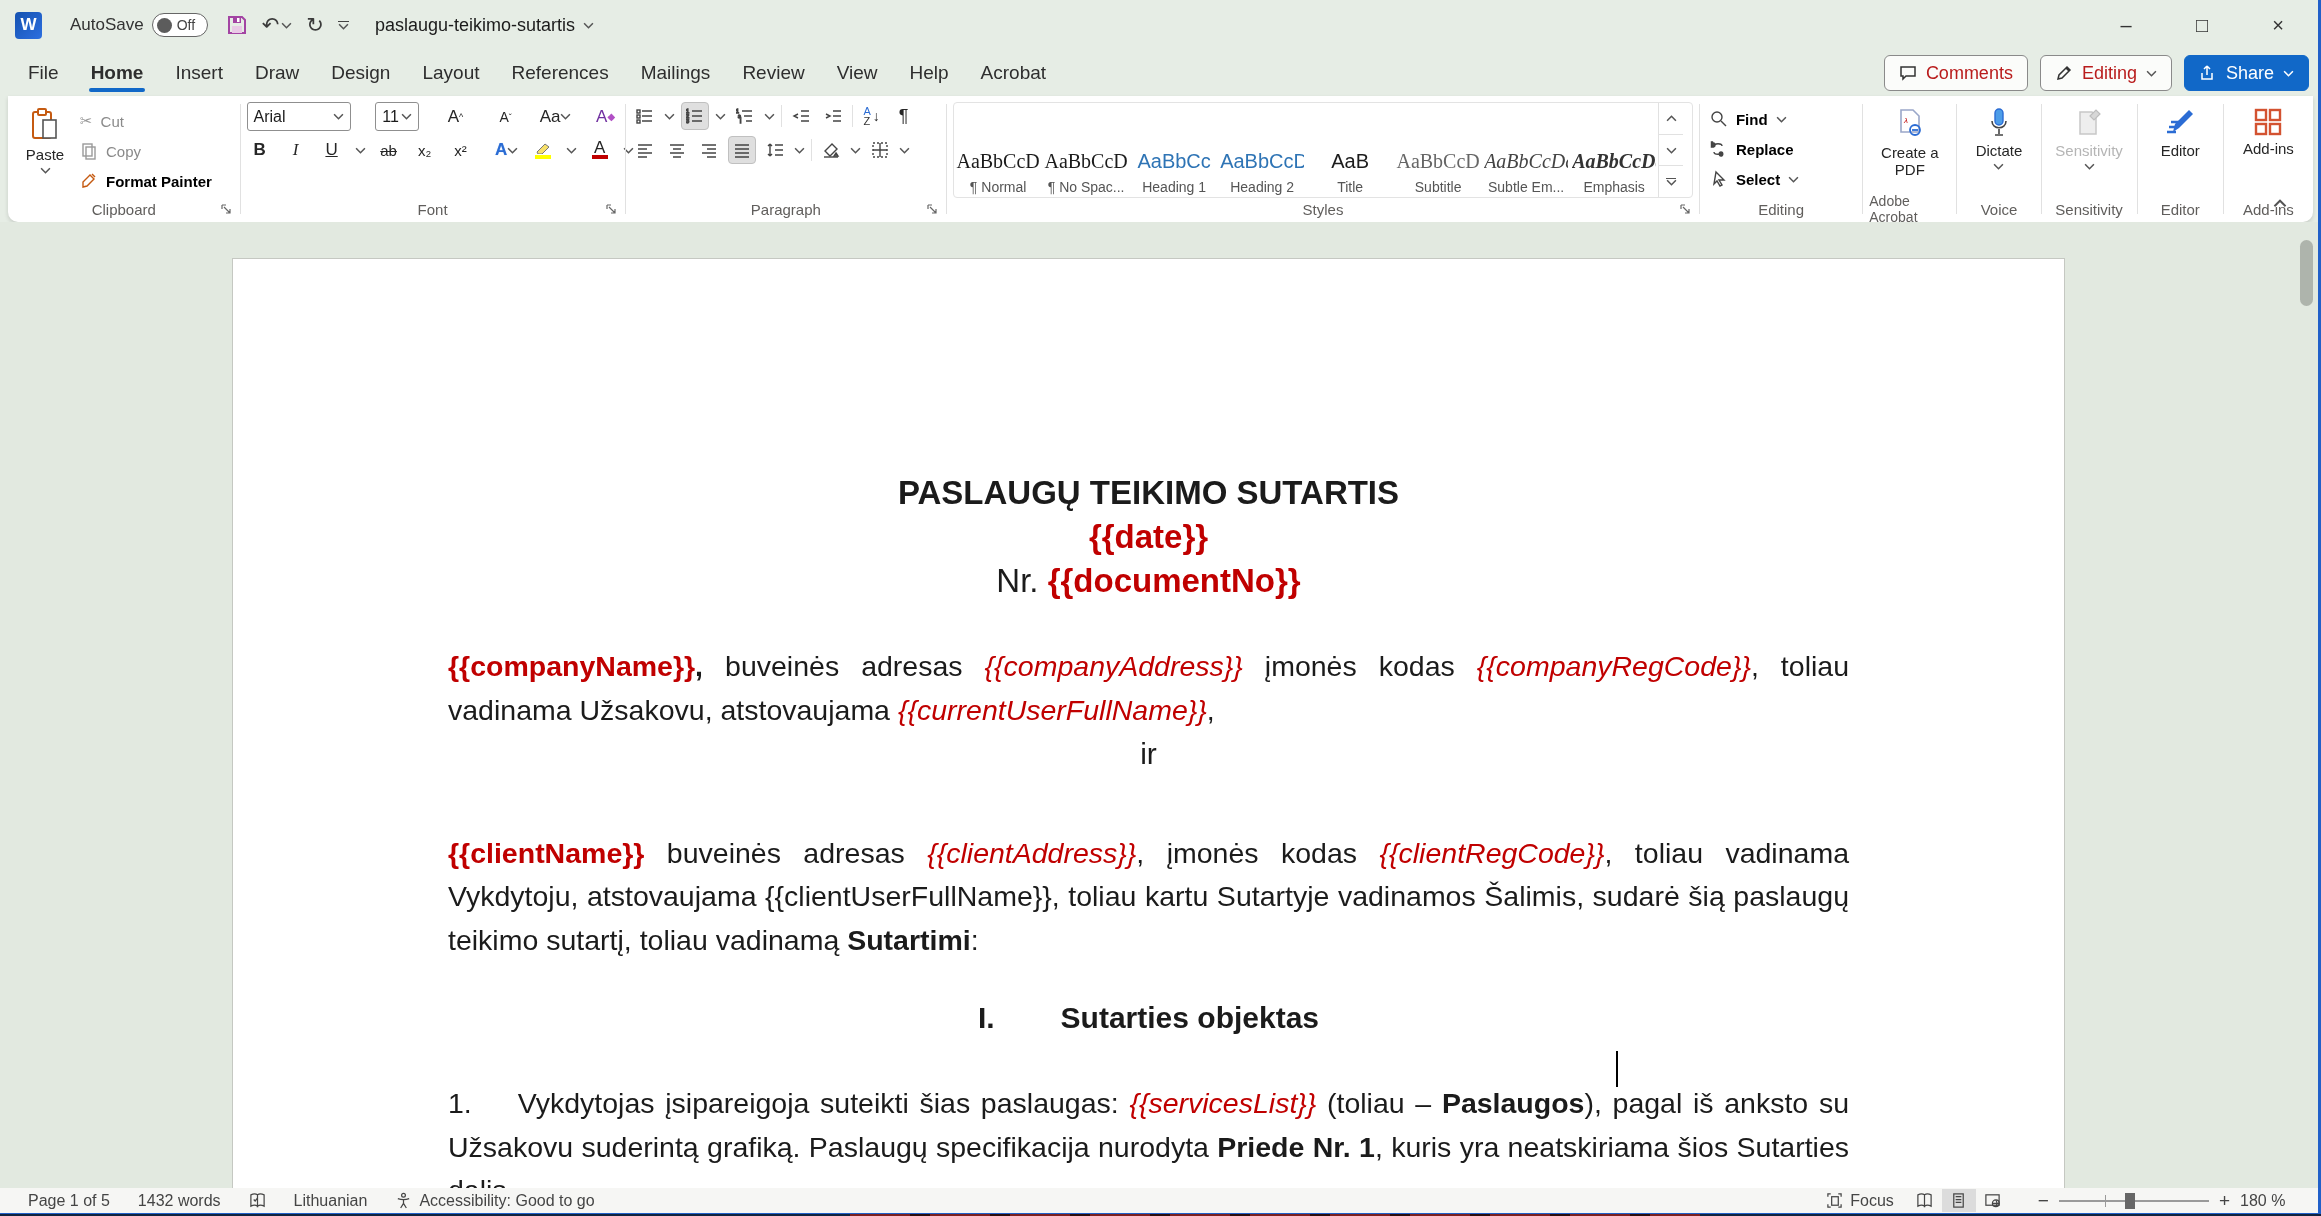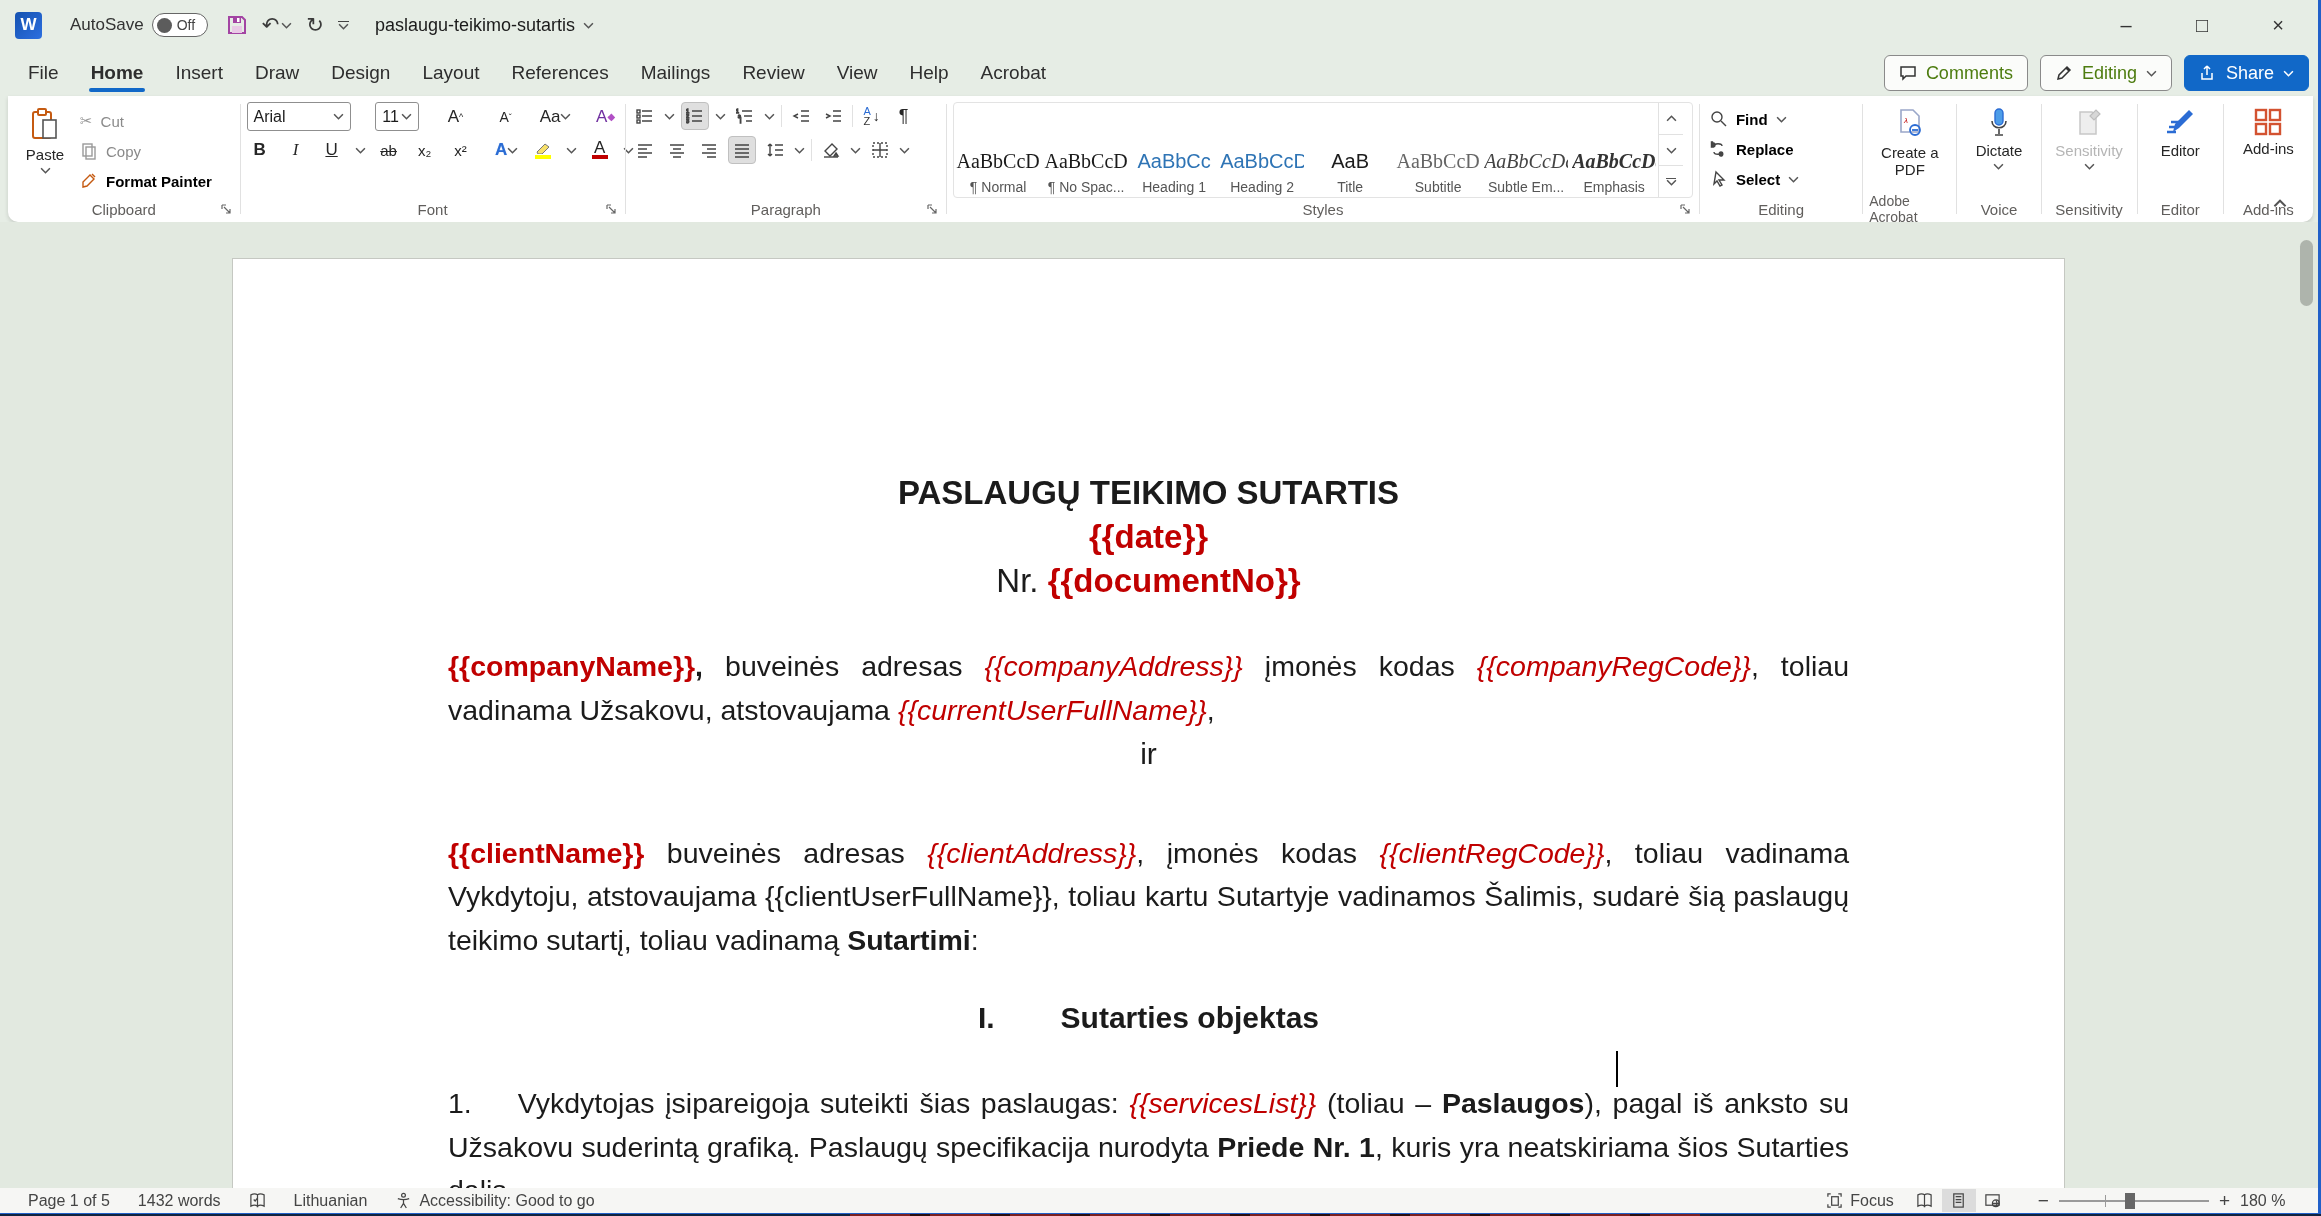--- a/index.html
+++ b/index.html
@@ -28,21 +28,21 @@
   .mag circle{fill:none;stroke:#5f5f5f;stroke-width:1.6;}
   .mag line{stroke:#5f5f5f;stroke-width:1.6;}
   #win-controls{position:absolute;right:10px;top:0;height:50px;display:flex;align-items:center;gap:46px;padding-right:18px;font-size:20px;color:#333;}
   #win-controls .wc{width:30px;text-align:center;}
   
   #tabrow{position:absolute;left:0;top:50px;width:100%;height:46px;display:flex;align-items:center;}
   .tab{font-size:19px;color:#2e2e2e;padding:0 16px;height:100%;display:flex;align-items:center;position:relative;}
   .tab.active{font-weight:bold;}
   .tab.active::after{content:"";position:absolute;left:14px;right:14px;bottom:4px;height:4px;border-radius:2px;background:#1168c8;}
   #tabrow .spacer{flex:1;}
-  .pillbtn{display:flex;align-items:center;gap:9px;border:1px solid #8a8a8a;border-radius:6px;background:#fbfcfa;height:34px;padding:0 14px;font-size:18px;color:#4d7c0f;margin-right:12px;}
+  .pillbtn{display:flex;align-items:center;gap:9px;border:1px solid #8a8a8a;border-radius:6px;background:#fbfcfa;height:34px;padding:0 14px;font-size:18px;color:#b91c1c;margin-right:12px;}
   .pillbtn.blue{background:#1168c8;border-color:#1168c8;color:#fff;margin-right:24px;}
   .pillbtn.blue .chev path{stroke:#fff;}
   .ic16{width:18px;height:18px;}
   .ic16 *{fill:none;stroke:#333;stroke-width:1.5;}
   .pillbtn.blue .ic16 *{stroke:#fff;}
   
   #ribbon{position:absolute;left:8px;top:96px;width:2305px;height:126px;background:#fff;border-radius:0 0 10px 10px;box-shadow:0 2px 4px rgba(0,0,0,.14);display:flex;align-items:stretch;}
   .grp{display:flex;flex-direction:column;padding:6px 6px 2px 6px;}
   .vsep{width:1px;background:#e1e1e1;margin:8px 0;}
   .grp-label{height:22px;display:flex;align-items:center;justify-content:center;gap:6px;font-size:15px;color:#605e5c;position:relative;}

